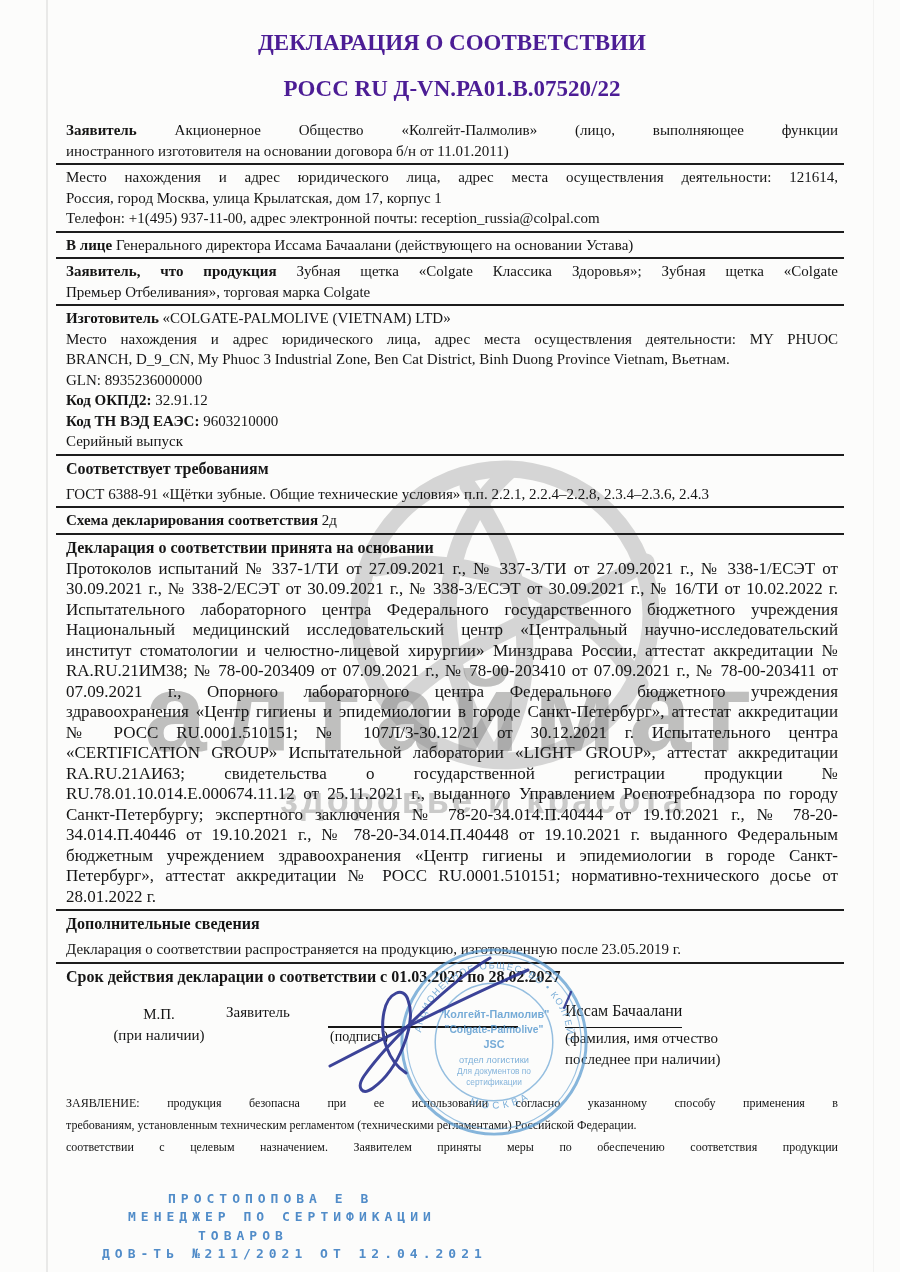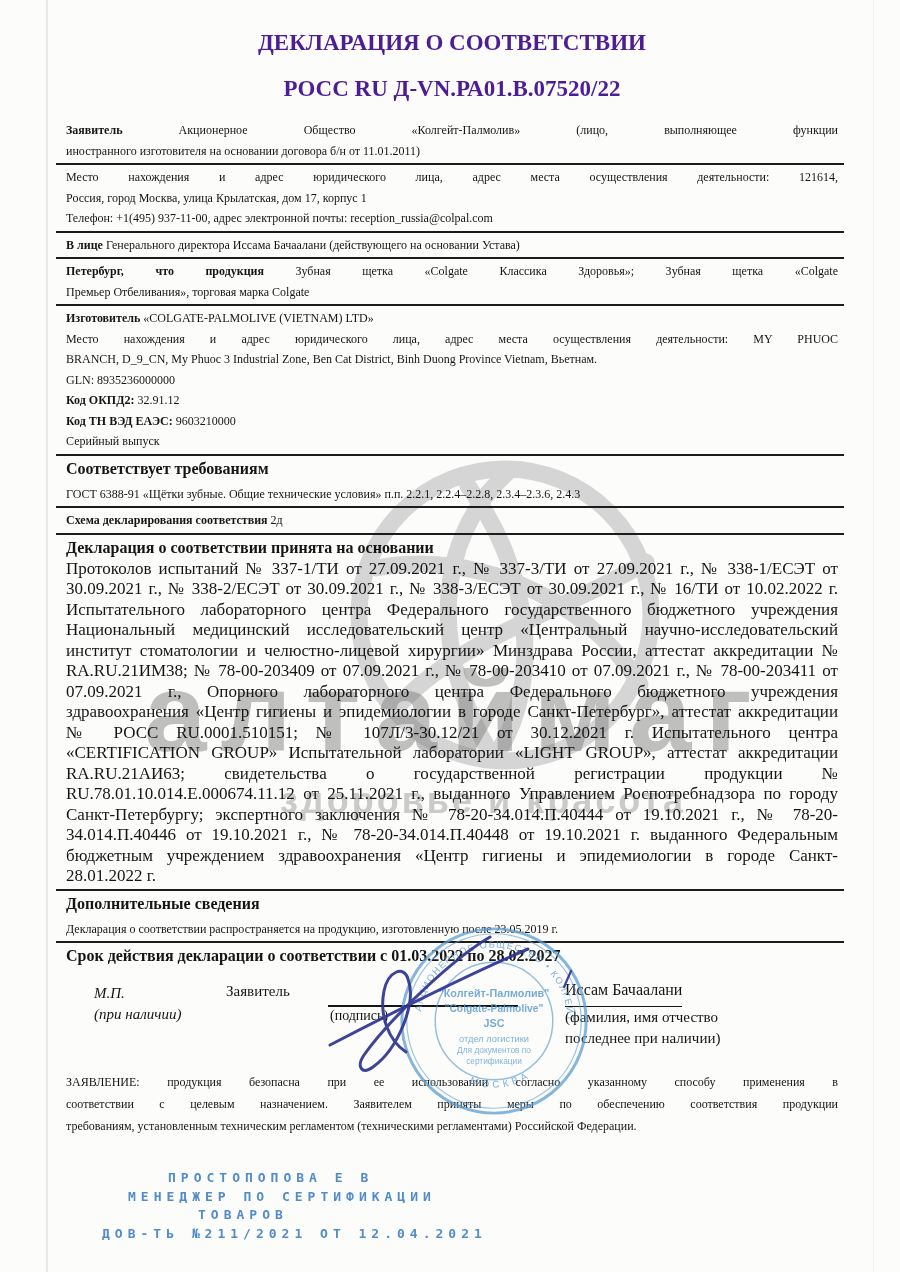--- a/index.html
+++ b/index.html
@@ -13,31 +13,31 @@
   .wm-emblem{left:340px;top:450px;width:330px;height:330px;}
   .wm-brand{left:55px;top:648px;width:800px;text-align:center;font-weight:bold;
             font-size:112px;letter-spacing:14px;color:rgba(130,130,130,.50);}
   .wm-tagline{left:280px;top:780px;font-weight:bold;font-size:36px;letter-spacing:3px;
               color:rgba(160,160,160,.55);}
 
   .content{position:relative;z-index:2;padding:12px 62px 0 66px;}
   .title{font-size:23px;font-weight:bold;text-align:center;line-height:30px;margin:16px;color:#4c1d95;}
   .title-wrap{margin-bottom:8px;}
 
-  .ln{font-size:12px;line-height:20.5px;text-align:left;}
+  .ln{font-size:15px;line-height:20.5px;text-align:left;}
   .jl{text-align:justify;text-align-last:justify;}
   .sec-h{font-size:16px;font-weight:bold;line-height:22px;}
   .inline-h{font-weight:bold;}
   .gap4{height:4px;}
   hr.rule{border:none;border-top:2px solid #1c1c1c;margin:2px -6px 2px -10px;}
   .basis .ln{font-size:17px;}
 
   
   .sig-block{position:relative;height:86px;margin-top:8px;}
-  .sig-mp{position:absolute;left:28px;top:8px;width:130px;font-size:15px;line-height:21px;font-style:italic;}
+  .sig-mp{position:absolute;left:28px;top:8px;width:130px;text-align:center;font-size:15px;line-height:21px;}
   .sig-app-label{position:absolute;left:160px;top:8px;font-size:15px;}
   .sig-line{position:absolute;left:262px;top:30px;width:190px;border-bottom:2px solid #161616;}
   .sig-podpis{position:absolute;left:264px;top:33px;font-size:14px;}
   .sig-fio{position:absolute;left:499px;top:4px;width:230px;font-size:15px;line-height:21px;}
   .sig-name{display:inline-block;border-bottom:1.5px solid #161616;padding-bottom:6px;font-size:16px;}
   .stamp-wrap{position:absolute;left:330px;top:-52px;width:196px;height:196px;z-index:1;opacity:.92;}
   .ink{position:absolute;left:256px;top:-44px;width:212px;height:150px;z-index:3;}
   .ink-tick{position:absolute;left:494px;top:-6px;width:14px;height:20px;z-index:3;}
 
   .statement{margin-top:10px;}
@@ -100,21 +100,21 @@
 
     <div>
       <div>
           <div class="ln"><b class="inline-h">В лице</b> Генерального директора Иссама Бачаалани (действующего на основании Устава)</div>
         </div>
     </div>
     <hr class="rule">
 
     <div>
       <div>
-          <div class="ln jl"><b class="inline-h">Петербург, что продукция</b> Зубная щетка «Colgate Классика Здоровья»; Зубная щетка «Colgate</div>
+          <div class="ln jl"><b class="inline-h">Заявитель, что продукция</b> Зубная щетка «Colgate Классика Здоровья»; Зубная щетка «Colgate</div>
           <div class="ln">Премьер Отбеливания», торговая марка Colgate</div>
         </div>
     </div>
     <hr class="rule">
 
     <div>
       <div>
           <div class="ln"><b class="inline-h">Изготовитель</b> «COLGATE-PALMOLIVE (VIETNAM) LTD»</div>
         </div>
       <div>
@@ -163,20 +163,21 @@
           <div class="ln jl">RA.RU.21ИМ38; № 78-00-203409 от 07.09.2021 г., № 78-00-203410 от 07.09.2021 г., № 78-00-203411 от</div>
           <div class="ln jl">07.09.2021 г., Опорного лабораторного центра Федерального бюджетного учреждения</div>
           <div class="ln jl">здравоохранения «Центр гигиены и эпидемиологии в городе Санкт-Петербург», аттестат аккредитации</div>
           <div class="ln jl">№ РОСС RU.0001.510151; № 107Л/3-30.12/21 от 30.12.2021 г. Испытательного центра</div>
           <div class="ln jl">«CERTIFICATION GROUP» Испытательной лаборатории «LIGHT GROUP», аттестат аккредитации</div>
           <div class="ln jl">RA.RU.21АИ63; свидетельства о государственной регистрации продукции №</div>
           <div class="ln jl">RU.78.01.10.014.Е.000674.11.12 от 25.11.2021 г., выданного Управлением Роспотребнадзора по городу</div>
           <div class="ln jl">Санкт-Петербургу; экспертного заключения № 78-20-34.014.П.40444 от 19.10.2021 г., № 78-20-</div>
           <div class="ln jl">34.014.П.40446 от 19.10.2021 г., № 78-20-34.014.П.40448 от 19.10.2021 г. выданного Федеральным</div>
           <div class="ln jl">бюджетным учреждением здравоохранения «Центр гигиены и эпидемиологии в городе Санкт-</div>
+          <div class="ln jl">Петербург», аттестат аккредитации № РОСС RU.0001.510151; нормативно-технического досье от</div>
           <div class="ln">28.01.2022 г.</div>
         </div>
     </div>
     <hr class="rule">
 
     <div>
       <div class="sec-h">Дополнительные сведения</div>
       <div class="gap4"></div>
       <div>
           <div class="ln">Декларация о соответствии распространяется на продукцию, изготовленную после 23.05.2019 г.</div>
@@ -239,22 +240,22 @@
       <div class="sig-fio">
         <span class="sig-name">Иссам Бачаалани</span>
         <div>(фамилия, имя отчество</div>
         <div>последнее при наличии)</div>
       </div>
     </div>
 
     <div class="statement">
       <div>
           <div class="ln jl">ЗАЯВЛЕНИЕ: продукция безопасна при ее использовании согласно указанному способу применения в</div>
+          <div class="ln">требованиям, установленным техническим регламентом (техническими регламентами) Российской Федерации.</div>
           <div class="ln jl">соответствии с целевым назначением. Заявителем приняты меры по обеспечению соответствия продукции</div>
-          <div class="ln">требованиям, установленным техническим регламентом (техническими регламентами) Российской Федерации.</div>
         </div>
     </div>
 
     <div class="footer-stamp">
       <div class="fs1">ПРОСТОПОПОВА Е В</div>
       <div class="fs2">МЕНЕДЖЕР ПО СЕРТИФИКАЦИИ</div>
       <div class="fs3">ТОВАРОВ</div>
       <div class="fs4">ДОВ-ТЬ №211/2021 ОТ 12.04.2021</div>
     </div>
   </div>

